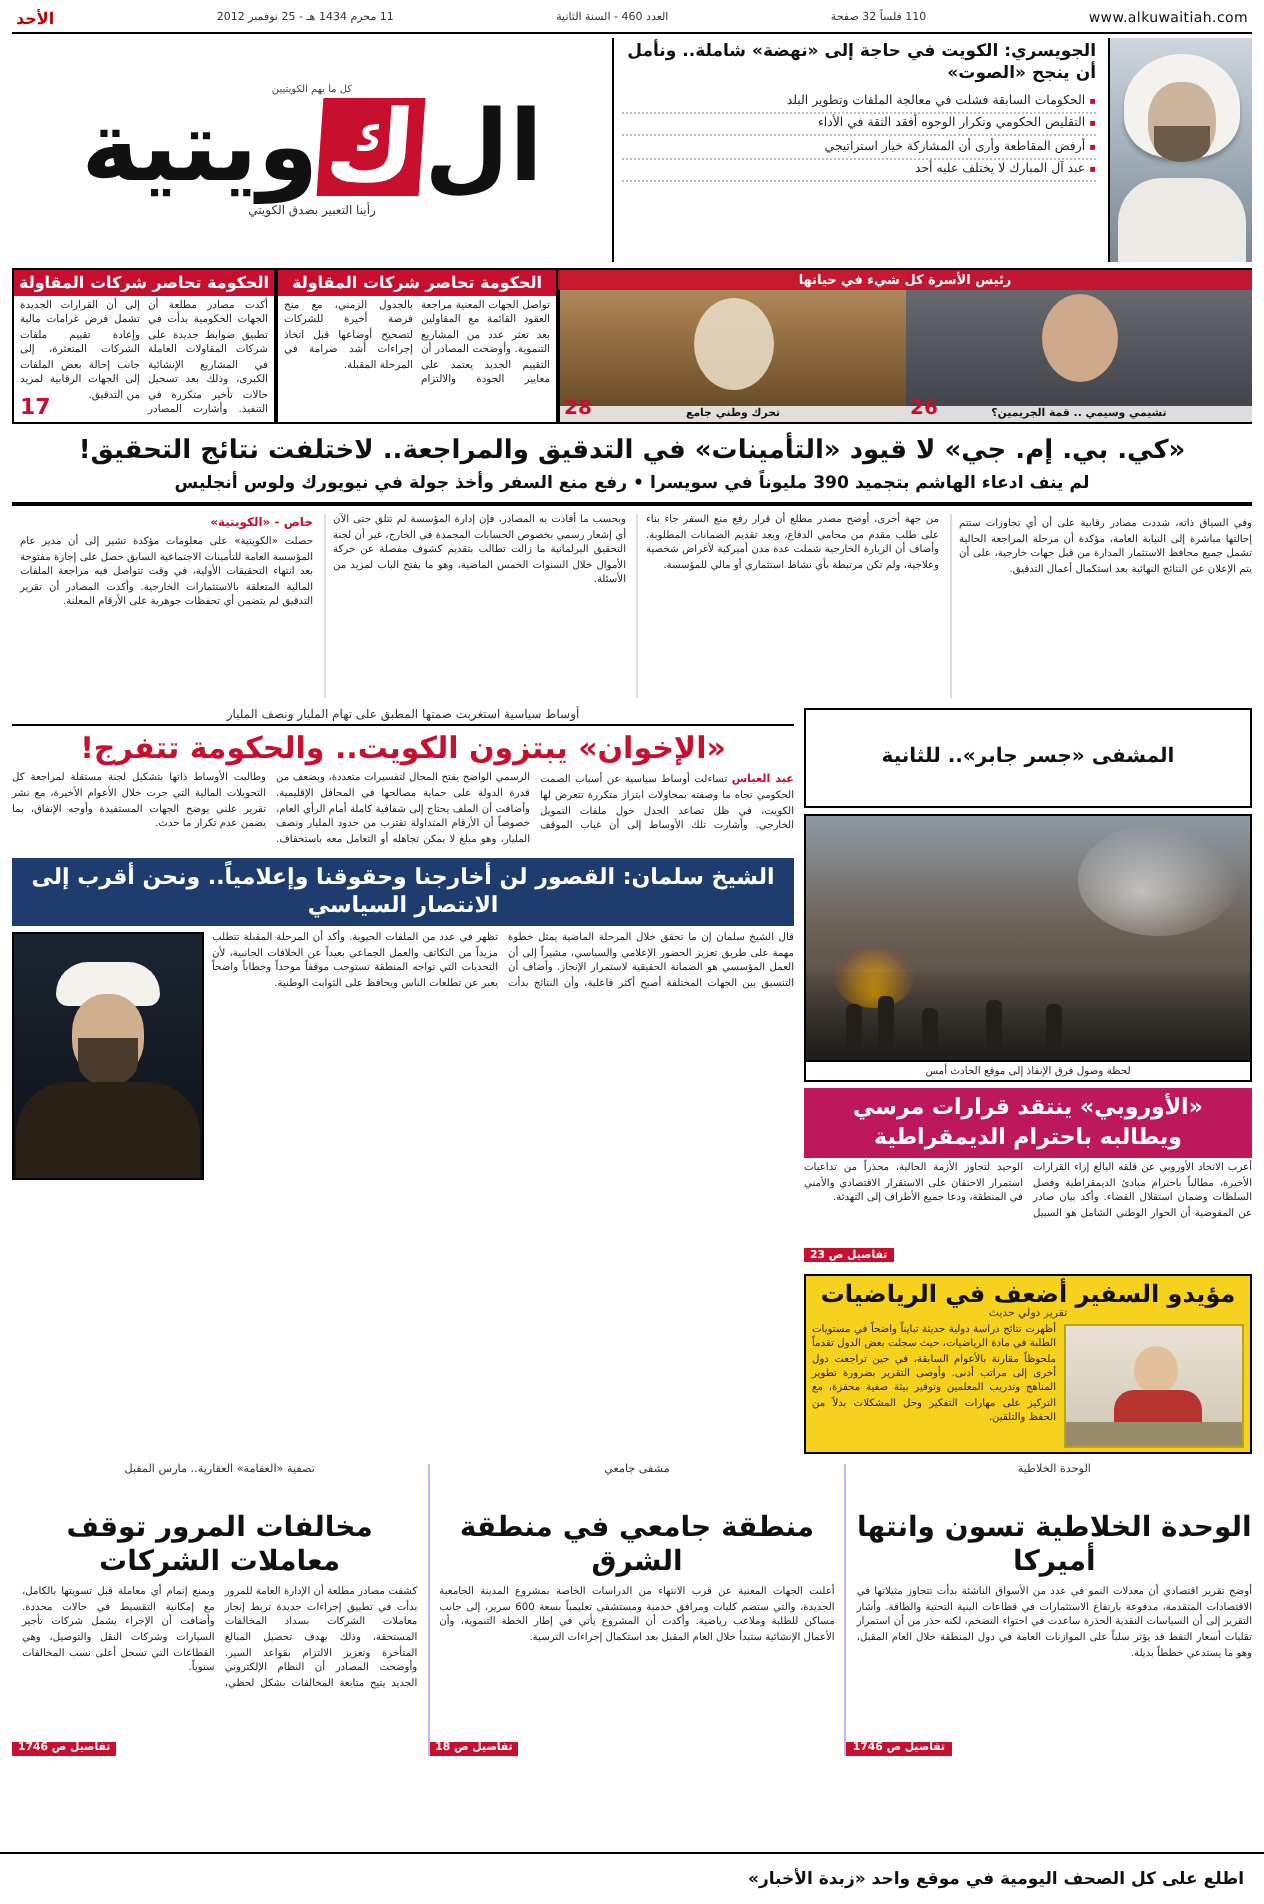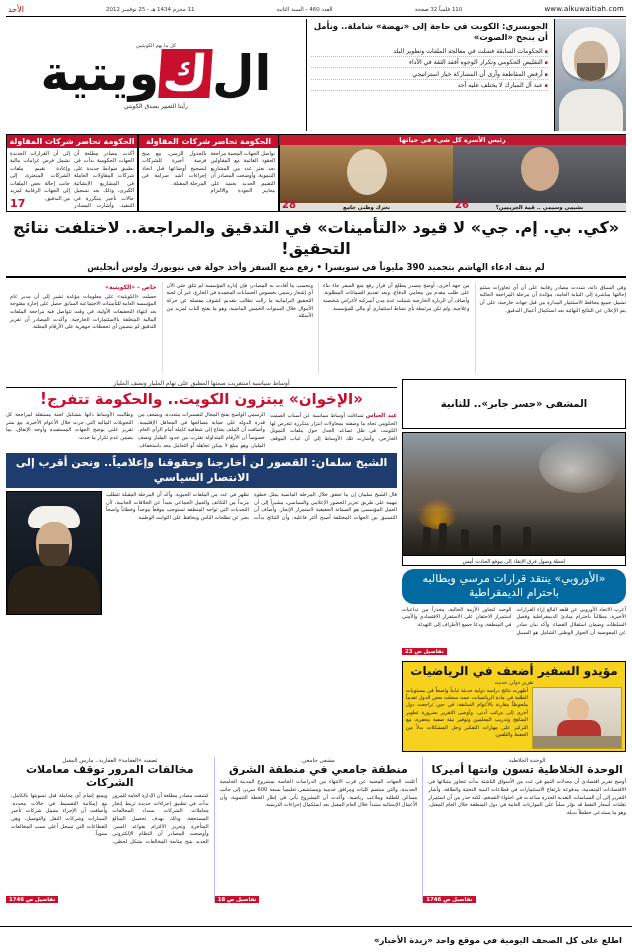--- a/index.html
+++ b/index.html
@@ -14,21 +14,21 @@
   .page { width:632px; height:952px; position:relative; background:#fff; }
 
   
   .topstrip {
     display:flex; align-items:center; justify-content:space-between;
     height:16px; padding:2px 8px 0 8px; font-size:6px; color:#111;
   }
   .topstrip .site { color:#111; font-size:7px; letter-spacing:.2px; }
   .topstrip .mid { font-size:5.5px; color:#333; }
   .topstrip .date { font-size:5.5px; color:#333; }
-  .topstrip .day { color:#b00; font-size:8px; font-weight:normal;text-align:right; }
+  .topstrip .day { color:#b00; font-size:8px; font-weight:bold;text-align:right; }
 
   .hr-thin { height:1px; background:#000; margin:0 6px; }
 
   
   .masthead {
     display:flex; flex-direction:row; height:112px; margin:2px 6px 0 6px;
   }
   .mast-logo {
     flex: 0 0 300px; display:flex; flex-direction:column; align-items:center;
     justify-content:center; position:relative;
@@ -122,21 +122,21 @@
     width:38px; height:44px; border-radius:50%; background:#cfa98c;
   }
   .sb-right-head {
     position:absolute; top:0; right:0; left:0; z-index:3;
     background:rgba(200,16,46,.92); color:#fff; font-size:6.5px;
     text-align:center; padding:1px; font-weight:bold;
   }
 
   
   .kicker {
-    margin:6px 8px 0 8px; text-align:center; font-size:16px;
+    margin:6px 8px 0 8px; text-align:center; font-size:13px;
     font-weight:bold; color:#111; line-height:1.3;
   }
   .bigtitle {
     margin:4px 8px 2px 8px; text-align:center; color:#111;
     font-size:30px; font-weight:bold; letter-spacing:-.5px;
   }
   .subline {
     margin:2px 8px 0 8px; text-align:center; font-size:8.6px; font-weight:bold; color:#111;
   }
   .rule-double { margin:4px 6px; border-top:1px solid #000; border-bottom:1px solid #000; height:2px; }
@@ -224,22 +224,22 @@
     background:linear-gradient(180deg, rgba(50,45,40,.1), rgba(30,28,25,.95));
   }
   .rc-photo .fig {
     position:absolute; bottom:6px; width:8px; height:22px; background:#23201c; border-radius:3px 3px 0 0;
   }
   .rc-cap {
     border:1px solid #000; border-top:none; font-size:5.2px; padding:1.5px 3px;
     color:#222; text-align:center;
   }
   .rc-banner {
-    margin-top:3px; background:#0369a1; color:#fff; text-align:center;
-    font-size:11px; font-weight:normal; padding:3px 4px; line-height:1.3;border-radius:12px;
+    margin-top:3px; background:#be185d; color:#fff; text-align:center;
+    font-size:11px; font-weight:bold; padding:3px 4px; line-height:1.3;
   }
   .rc-body { font-size:5.1px; line-height:1.5; color:#222; text-align:justify; margin-top:2px;
     column-count:2; column-gap:5px;}
   .rc-stamp {
     display:inline-block; background:#c8102e; color:#fff; font-size:5.4px;
     padding:0.5px 3px; font-weight:bold;
   }
   .stamp-row { margin-top:2px; text-align:left; }
 
   .rc-yellow {
@@ -259,21 +259,21 @@
   .ry-img .kidbody { position:absolute; left:24px; top:32px; width:44px; height:28px;
     background:#b7342f; border-radius:10px 10px 0 0; }
   .ry-img .desk { position:absolute; left:0; right:0; bottom:0; height:12px; background:#9a8b6c; }
   .ry-text { flex:1 1 auto; font-size:5.1px; line-height:1.45; color:#1a1a1a; text-align:justify; }
 
   
   .bottom-wrap { display:flex; margin:5px 6px 0 6px; gap:5px; height:146px; }
   .bw-col { flex:1 1 0; border-left:1px solid #c4b5fd; padding-left:5px; position:relative; }
   .bw-col:last-child { border-left:none; }
   .bw-kicker { font-size:5.6px; color:#333; text-align:center; }
-  .bw-title { font-size:11px; font-weight:bold; color:#111; text-align:center; line-height:1.25; margin:0 0 2px; }
+  .bw-title { font-size:14px; font-weight:bold; color:#111; text-align:center; line-height:1.25; margin:18px 0 2px; }
   .bw-body { font-size:5.1px; line-height:1.5; color:#222; text-align:justify; column-count:2; column-gap:5px; }
   .bw-body.one { column-count:1; }
   .bw-stamp { position:absolute; bottom:0; left:0; }
 
   
   .footer {
     position:absolute; bottom:0; right:0; left:0; height:26px;
     background:#fff; border-top:1px solid #000;
     display:flex; align-items:center; justify-content:space-between; padding:0 10px;
   }

